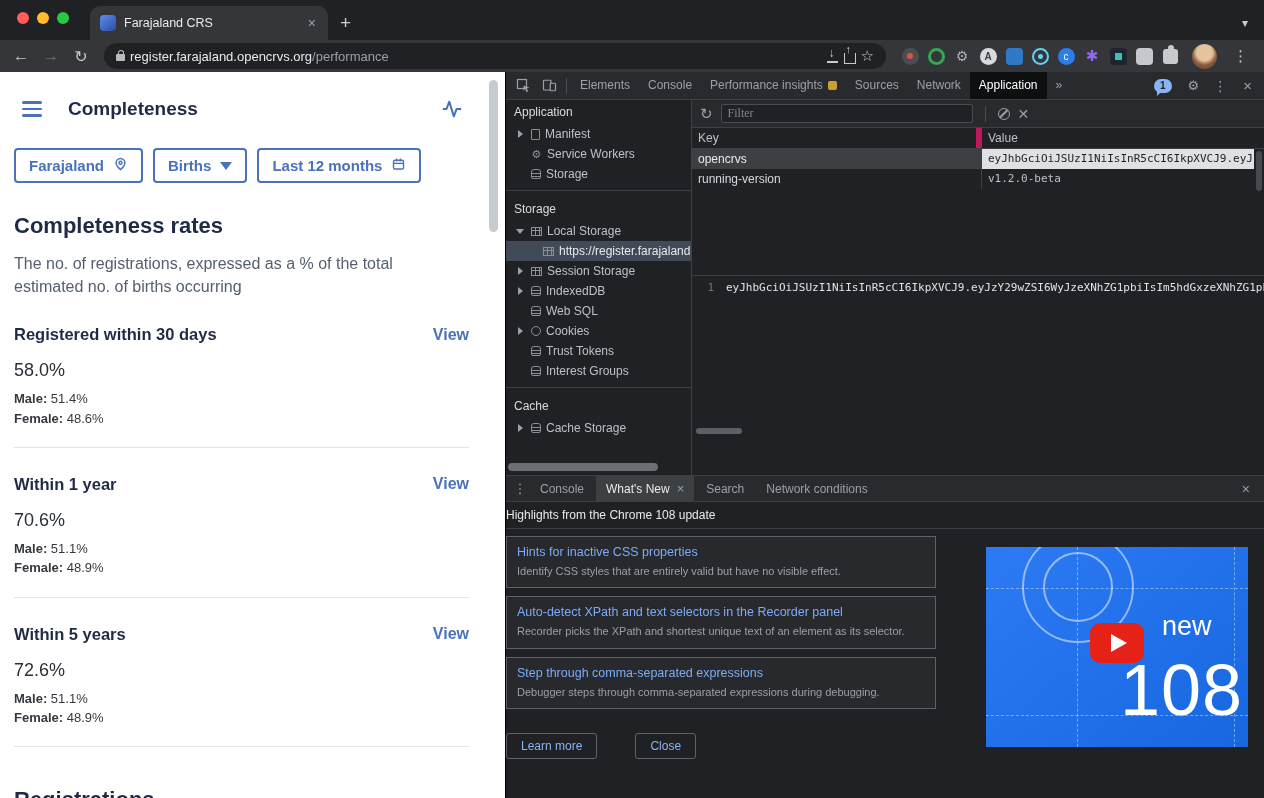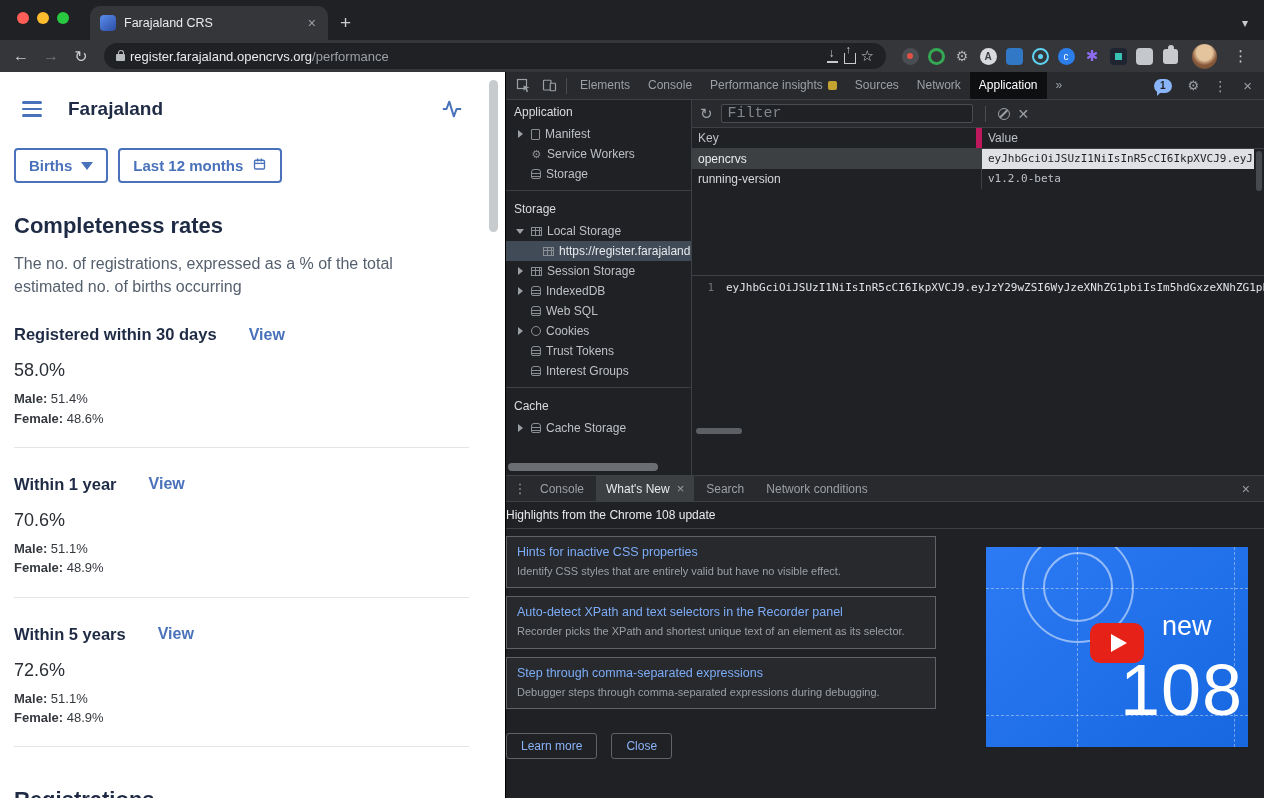--- a/index.html
+++ b/index.html
@@ -63,21 +63,21 @@
   .hamburger { display:flex; flex-direction:column; gap:3.5px; }
   .hamburger i { width:20px; height:2.8px; border-radius:2px; background:#4972BB; }
   .p-title { margin-left:26px; font-size:19px; font-weight:700; color:#1f2b45; }
   .pulse { margin-left:auto; display:flex; }
   .p-filters { display:flex; gap:10px; margin:24px 0 0 14px; }
   .pill { display:flex; align-items:center; gap:9px; height:35px; padding:0 13px; border:2px solid #4972BB; border-radius:4px; background:#fff; color:#4972BB; font-weight:700; font-size:15px; font-family:inherit; }
   .tri-blue { width:0; height:0; border-left:6px solid transparent; border-right:6px solid transparent; border-top:8px solid #4972BB; }
   .p-h1 { margin:30px 14px 0; font-size:22px; font-weight:700; color:#1f2b45; }
   .p-desc { margin:13px 48px 0 14px; font-size:16px; color:#55606e; line-height:1.45; }
   .comp-section { margin:0 36px 0 14px; padding:27px 0 21px; border-bottom:1px solid #e2e4e7; }
-  .cs-head { display:flex; align-items:center;gap:32px; }
+  .cs-head { display:flex; justify-content:space-between; align-items:center;gap:32px; }
   .cs-label { font-size:16.5px; font-weight:700; color:#1f2b45; }
   .cs-view { font-size:16px; font-weight:600; color:#4972BB; text-decoration:none; cursor:pointer; }
   .cs-total { margin-top:16px; font-size:18px; color:#2a2f36; }
   .cs-line { margin-top:11px; font-size:13px; color:#35393f; line-height:1.1; }
   .cs-line .lb { font-weight:700; }
   .cs-line + .cs-line { margin-top:5px; }
   .registrations { margin-top:40px; }
 
   
   .devtools { flex:1; display:flex; flex-direction:column; background:#202124; color:#9aa0a6; font-size:12px; border-left:1px solid #000; min-width:0; }
@@ -113,21 +113,21 @@
   .icon-db { width:10px; height:10px; border:1px solid #8a8f94; border-radius:3px 3px 2px 2px; flex:none;
     background:linear-gradient(#8a8f94,#8a8f94) 0 3px/10px 1px no-repeat, linear-gradient(#8a8f94,#8a8f94) 0 6px/10px 1px no-repeat; }
   .icon-cookie { width:10px; height:10px; border:1px solid #8a8f94; border-radius:50%; flex:none; }
   .sb-sep { border-top:1px solid #3c3f43; margin:6px 0; }
   .sb-hscroll { position:absolute; left:0; right:0; bottom:4px; height:8px; }
   .sb-hscroll .thumb { width:150px; height:8px; border-radius:4px; background:#6b6e72; margin-left:2px; }
 
   .dt-storage { flex:1; display:flex; flex-direction:column; position:relative; min-width:0; }
   .st-toolbar { height:28px; background:#292a2d; border-bottom:1px solid #3c3f43; display:flex; align-items:center; gap:8px; padding:0 8px; flex:none; }
   .refresh { font-size:15px; color:#9aa0a6; }
-  .filter-input { width:252px; height:19px; background:#202124; border:1px solid #494c50; color:#e8eaed; font-size:15px; padding:0 6px; font-family:Liberation Mono, monospace; border-radius:2px; }
+  .filter-input { width:252px; height:19px; background:#202124; border:1px solid #494c50; color:#e8eaed; font-size:12px; padding:0 6px; font-family:Liberation Serif, serif; border-radius:2px; }
   .filter-input::placeholder { color:#80868b; }
   .block-ic { width:12px; height:12px; border:1.5px solid #9aa0a6; border-radius:50%; position:relative; }
   .block-ic::after { content:""; position:absolute; left:-1px; top:4px; width:11px; height:1.5px; background:#9aa0a6; transform:rotate(-45deg); }
   .clear-x { font-size:14px; color:#9aa0a6; }
   .st-head { display:flex; height:21px; line-height:21px; border-bottom:1px solid #3c3f43; color:#bdc1c6; flex:none; }
   .key-col { width:290px; padding:0 6px; border-right:6px solid #be185d; flex:none; white-space:nowrap; overflow:hidden; }
   .val-col { flex:1; padding:0 6px; white-space:nowrap; overflow:hidden; min-width:0; }
   .st-row { display:flex; height:20px; line-height:20px; flex:none; }
   .st-row .key-col { border-right:1px solid #3c3f43; color:#d5d8dc; }
   .st-row .val-col { color:#bdc1c6; }
@@ -149,21 +149,21 @@
   .dr-tab { padding:0 10px; height:26px; line-height:26px; display:flex; align-items:center; gap:7px; white-space:nowrap; }
   .dr-tab.active { background:#3c4043; color:#e8eaed; }
   .dr-tab .x { color:#9aa0a6; font-size:13px; }
   .dr-close { margin-left:auto; color:#9aa0a6; font-size:14px; padding:0 8px; }
   .dr-body { flex:1; position:relative; background:#202124; overflow:hidden; }
   .dr-heading { height:27px; line-height:27px; color:#e8eaed; border-bottom:1px solid #3c3f43; margin-left:-16px; padding-left:16px; }
   .cards { margin-top:7px; width:430px; }
   .card { border:1px solid #5f6368; background:#28292c; padding:8px 10px; margin-bottom:8px; }
   .card-title { font-size:12.5px; color:#7cacf8; cursor:pointer; }
   .card-desc { margin-top:5px; font-size:11px; color:#9aa0a6; line-height:1.4; }
-  .dr-buttons { margin-top:24px; display:flex; gap:14px; }
+  .dr-buttons { margin-top:24px; display:flex; gap:38px; }
   .dr-btn { background:none; border:1px solid #5f6368; color:#8ab4f8; font-size:12px; padding:5px 14px; border-radius:3px; font-family:inherit; }
 
   .promo { position:absolute; top:45px; right:16px; width:262px; height:200px; background:linear-gradient(140deg,#2d7bf4 0%,#1667e0 100%); overflow:hidden; }
   .pc { position:absolute; border:2px solid rgba(255,255,255,.5); border-radius:50%; }
   .pc1 { left:36px; top:-16px; width:112px; height:112px; }
   .pc2 { left:57px; top:5px; width:70px; height:70px; }
   .dash-v { position:absolute; top:0; bottom:0; border-left:1px dashed rgba(255,255,255,.4); }
   .dash-h { position:absolute; left:0; right:0; border-top:1px dashed rgba(255,255,255,.4); }
   .play { position:absolute; left:104px; top:76px; width:54px; height:40px; background:#e62117; border-radius:10px; }
   .play::after { content:""; position:absolute; left:21px; top:11px; border-left:16px solid #fff; border-top:9px solid transparent; border-bottom:9px solid transparent; }
@@ -241,29 +241,36 @@
 
     <div class="page">
       <div class="page-scrollbar"></div>
 
       <div class="p-header">
         <span class="hamburger">
             <i></i>
             <i></i>
             <i></i>
           </span>
-        <span class="p-title">Farajaland</span>
+        <span class="p-title">Completeness</span>
         <span class="pulse">
           <svg width="22" height="22" viewBox="0 0 24 24">
               <path fill="none" stroke="#4972BB" stroke-width="2.2" stroke-linejoin="round" d="M2 12h4l3-8 5 16 3-8h5"></path>
             </svg>
         </span>
       </div>
 
       <div class="p-filters">
+        <button class="pill">
+          <span>Farajaland</span>
+          <span><svg width="15" height="16" viewBox="0 0 24 24">
+                <path fill="none" stroke="#4972BB" stroke-width="2.4" d="M12 21s-7-6.1-7-11a7 7 0 0 1 14 0c0 4.9-7 11-7 11z"></path>
+                <circle cx="12" cy="10" r="2.4" fill="none" stroke="#4972BB" stroke-width="2.2"></circle>
+              </svg></span>
+        </button>
         <button class="pill">
           <span>Births</span>
           <span class="tri-blue"></span>
         </button>
         <button class="pill">
           <span>Last 12 months</span>
           <span><svg width="15" height="16" viewBox="0 0 24 24">
                 <rect x="4" y="6" width="16" height="14" rx="2" fill="none" stroke="#4972BB" stroke-width="2.2"></rect>
                 <path d="M4 11h16" stroke="#4972BB" stroke-width="2.2"></path>
                 <path d="M9 3v5M15 3v5" stroke="#4972BB" stroke-width="2.2"></path>

